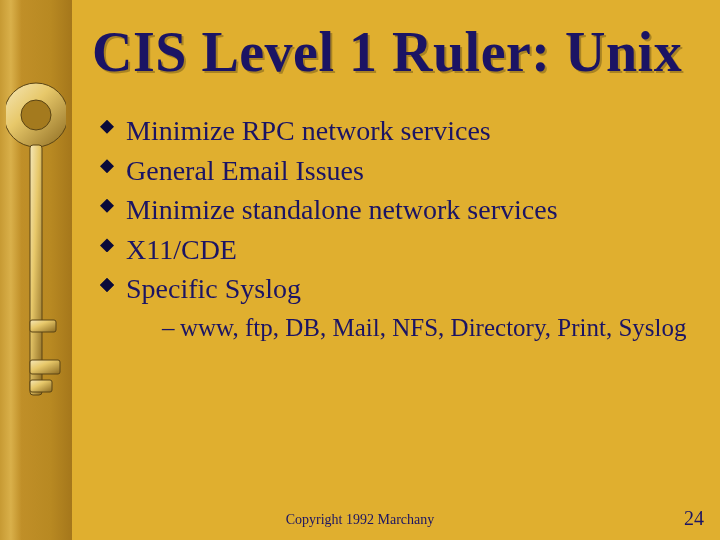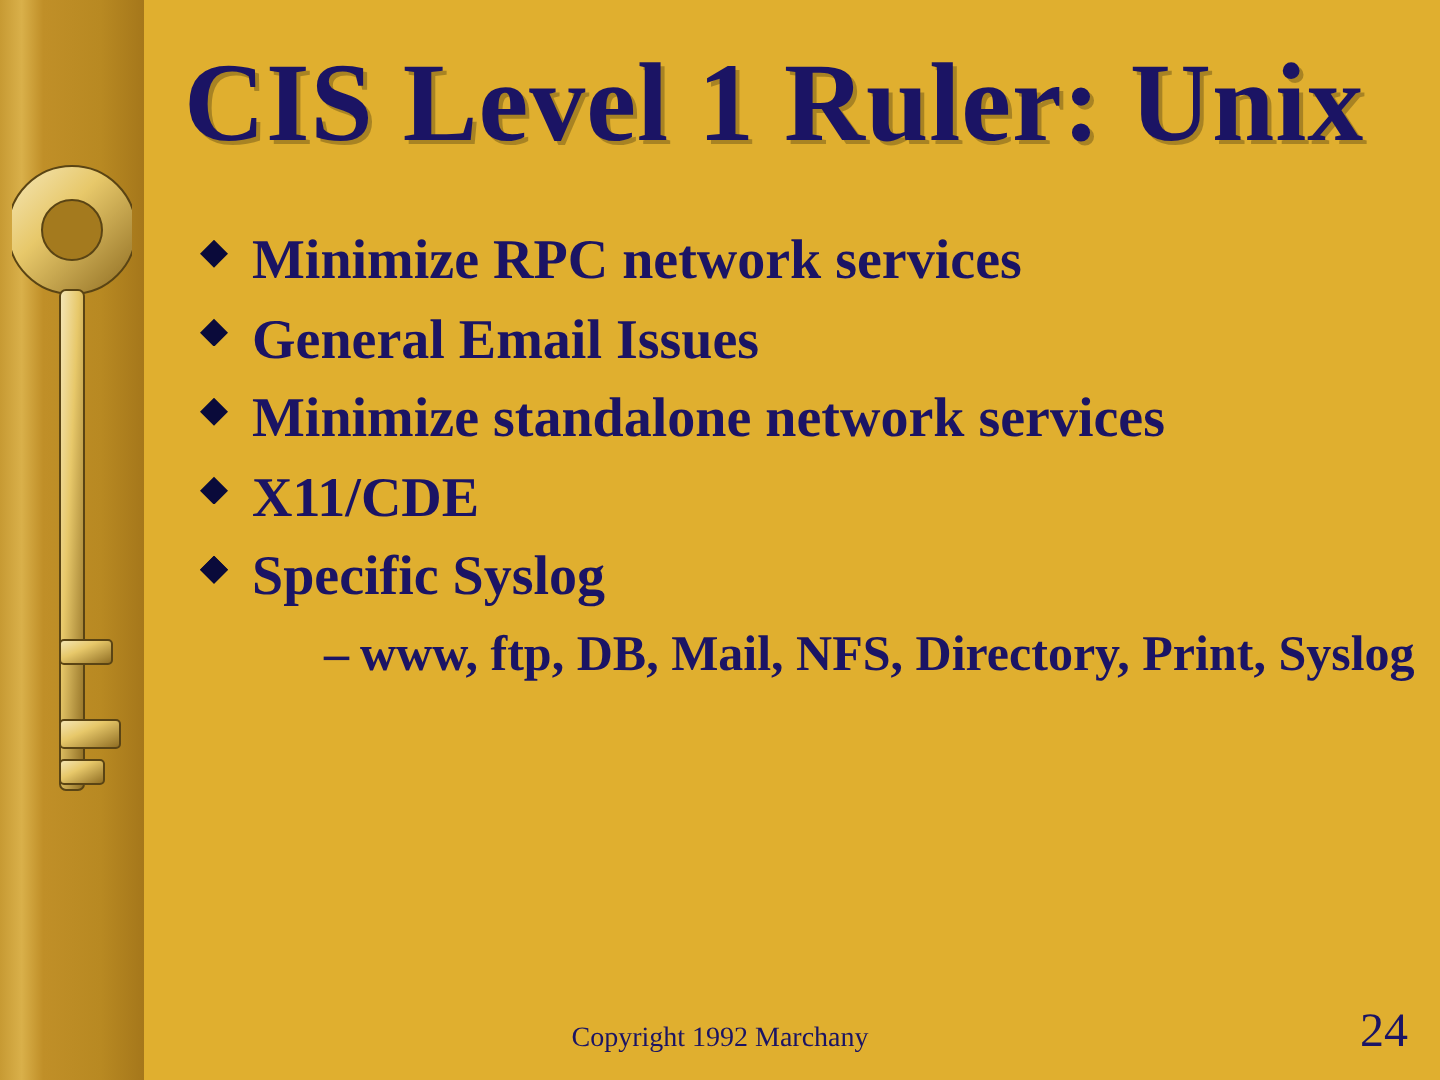--- a/index.html
+++ b/index.html
@@ -30,21 +30,20 @@
     text-shadow: 2px 2px 0 rgba(0,0,0,0.25);
     margin-bottom: 28px;
     letter-spacing: 0.5px;
   }
   .bullets {
     list-style: none;
     color: #1b1464;
     font-size: 28px;
     line-height: 1.34;
     margin-left: 8px;
-    font-weight: bold;
   }
   .bullets > li {
     position: relative;
     padding-left: 26px;
     margin-bottom: 2px;
   }
   .bullet-mark {
     position: absolute;
     left: 0; top: 0.28em;
     width: 14px; height: 14px;
@@ -69,21 +68,21 @@
     left: 0; right: 0;
     text-align: center;
     font-size: 14px;
     color: #1b1464;
     font-family: "Times New Roman", serif;
   }
   .slide-number {
     position: absolute;
     bottom: 10px;
     right: 16px;
-    font-size: 24px;
+    font-size: 20px;
     color: #1b1464;
     font-family: "Times New Roman", serif;
   }
 </style>
 </head>
 <body>
 
 <div class="sidebar">
   <svg width="60" height="420" viewBox="0 0 60 420">
     <defs>

